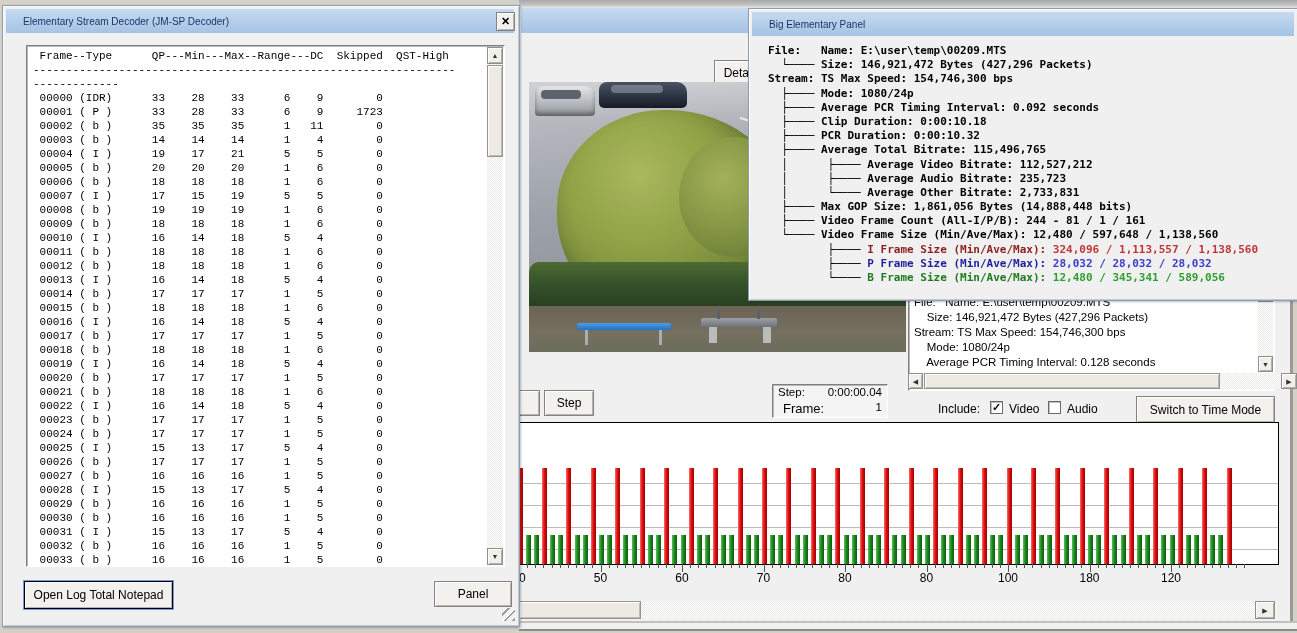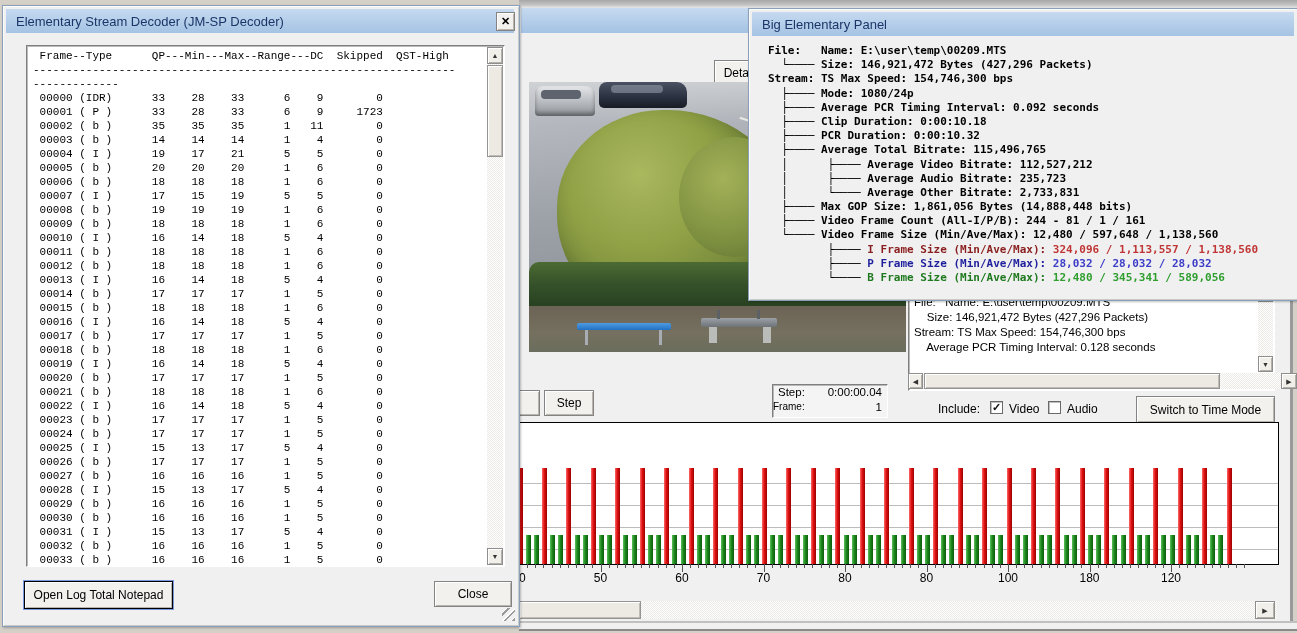--- a/index.html
+++ b/index.html
@@ -9,22 +9,22 @@
   
   .btn{background:#f2f1ee;border:1px solid #838383;
        box-shadow:inset 1px 1px 0 #ffffff, inset -1px -1px 0 #b9b5ad;
        display:flex;align-items:center;justify-content:center;
        font-size:12px;color:#000;white-space:nowrap;overflow:hidden;}
   .btn-focus{border:1px solid #000;
        box-shadow:0 0 0 1px #7a96df, inset 1px 1px 0 #ffffff, inset -1px -1px 0 #b9b5ad;}
   .sunken{background:#ffffff;border:1px solid;border-color:#7f7f7f #ffffff #ffffff #7f7f7f;
        box-shadow:inset 1px 1px 0 #b9b9b9;}
   .titlebar{background:linear-gradient(180deg,#c6daf0 0%,#b3cde9 55%,#a5c3e4 100%);
-       color:#1a3668;font-size:13px;display:flex;align-items:center;
-       padding-left:10px;box-sizing:border-box;}
+       color:#1a3668;font-size:10px;display:flex;align-items:center;
+       padding-left:17px;box-sizing:border-box;}
   .win{background:#f0f0f0;border:1px solid #8aa0b8;
        box-shadow:inset 1px 1px 0 #fbfbfb, inset -1px -1px 0 #c9c9c9, 1px 1px 2px rgba(0,0,0,.25);}
   .mono{font-family:"Liberation Mono","DejaVu Sans Mono",monospace;}
   .dmono{font-family:"DejaVu Sans Mono",monospace;}
   .pre{white-space:pre;}
   
   .sb-track{background:#f4f3f0;
        background-image:repeating-conic-gradient(#ffffff 0% 25%, #eceae5 0% 50%);
        background-size:2px 2px;}
   .sb-btn{background:#f0efe9;border:1px solid #8e8e8e;
@@ -98,21 +98,21 @@
     <div class="abs" style="left:56px;top:248px;width:3px;height:15px;background:#a8adb3;"></div>
     <div class="abs" style="left:130px;top:248px;width:3px;height:15px;background:#a8adb3;"></div>
     <div class="abs" style="left:172px;top:236px;width:76px;height:9px;background:linear-gradient(180deg,#9aa0a6,#6e7378);border-radius:2px;"></div>
     <div class="abs" style="left:188px;top:228px;width:3px;height:9px;background:#5c6166;"></div>
     <div class="abs" style="left:228px;top:228px;width:3px;height:9px;background:#5c6166;"></div>
     <div class="abs" style="left:180px;top:245px;width:8px;height:16px;background:#b9bcb9;"></div>
     <div class="abs" style="left:234px;top:245px;width:8px;height:16px;background:#b9bcb9;"></div>
   </div>
 
   <div class="abs sunken" style="left:908px;top:262px;width:365px;height:127px;overflow:hidden;">
-    <div id="mini-lines" class="abs pre" style="left:5px;top:32px;color:#000;font-family:'Liberation Sans',sans-serif;"><div>File:   Name: E:\user\temp\00209.MTS</div><div>    Size: 146,921,472 Bytes (427,296 Packets)</div><div>Stream: TS Max Speed: 154,746,300 bps</div><div>    Average PCR Timing Interval: 0.128 seconds</div></div>
+    <div id="mini-lines" class="abs pre" style="left:5px;top:32px;color:#000;font-family:'Liberation Sans',sans-serif;"><div>File:   Name: E:\user\temp\00209.MTS</div><div>    Size: 146,921,472 Bytes (427,296 Packets)</div><div>Stream: TS Max Speed: 154,746,300 bps</div><div>    Mode: 1080/24p</div><div>    Average PCR Timing Interval: 0.128 seconds</div></div>
 
     <div class="abs sb-track" style="right:1px;top:1px;width:15px;height:108px;"></div>
     <div class="abs sb-thumb" style="right:1px;top:1px;width:15px;height:38px;"></div>
     <div class="abs sb-btn" style="right:1px;top:93px;width:15px;height:16px;">
         <span>▼</span>
       </div>
   </div>
 
   <div class="abs sb-track" style="left:908px;top:373px;width:389px;height:16px;"></div>
   <div class="abs sb-btn" style="left:908px;top:373px;width:15px;height:16px;">
@@ -122,21 +122,21 @@
   <div class="abs sb-btn" style="left:1281px;top:373px;width:16px;height:16px;">
       <span>▶</span>
     </div>
 
   <div class="abs btn" style="left:500px;top:390px;width:38px;height:24px;"></div>
   <div class="abs btn" style="left:544px;top:390px;width:48px;height:24px;">Step</div>
 
   <div class="abs sunken" style="left:772px;top:384px;width:114px;height:32px;background:#f4f4f4;">
     <div class="abs" style="left:5px;top:1px;font-size:11.5px;">Step:</div>
     <div class="abs" style="right:5px;top:1px;font-size:11.5px;">0:00:00.04</div>
-    <div class="abs" style="left:0;top:16px;font-size:10px;">Frame:</div>
+    <div class="abs" style="left:10px;top:16px;font-size:13px;">Frame:</div>
     <div class="abs" style="right:5px;top:16px;font-size:11.5px;">1</div>
   </div>
 
   <div class="abs" style="left:938px;top:402px;font-size:12px;">Include:</div>
   <div class="abs chk" style="left:990px;top:401px;">
       <span id="video-check">✓</span>
     </div>
   <div class="abs" style="left:1009px;top:402px;font-size:12px;">Video</div>
   <div class="abs chk" style="left:1048px;top:401px;">
       <span id="audio-check"></span>
@@ -369,16 +369,16 @@
     <div class="abs sb-btn" style="right:1px;top:1px;width:16px;height:17px;">
         <span>▲</span>
       </div>
     <div class="abs sb-thumb" style="right:1px;top:19px;width:16px;height:92px;"></div>
     <div class="abs sb-btn" style="right:1px;bottom:1px;width:16px;height:17px;">
         <span>▼</span>
       </div>
   </div>
 
   <div class="abs btn btn-focus" style="left:24px;top:581px;width:147px;height:26px;z-index:31;">Open Log Total Notepad</div>
-  <div class="abs btn" style="left:434px;top:581px;width:76px;height:24px;z-index:31;">Close</div>
+  <div class="abs btn" style="left:434px;top:581px;width:76px;height:24px;z-index:31;">Panel</div>
   <div class="abs grip" style="left:502px;top:608px;width:13px;height:13px;z-index:31;"></div>
 
 </div>
 
 </body></html>

